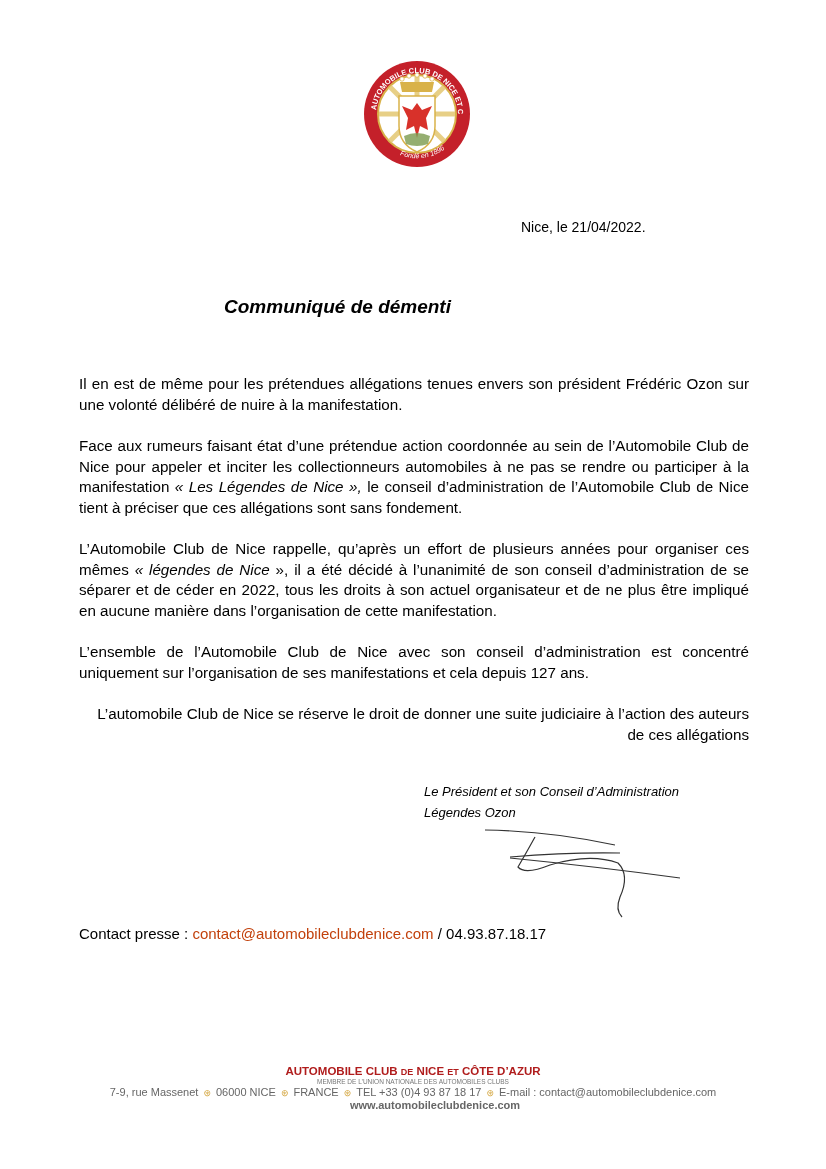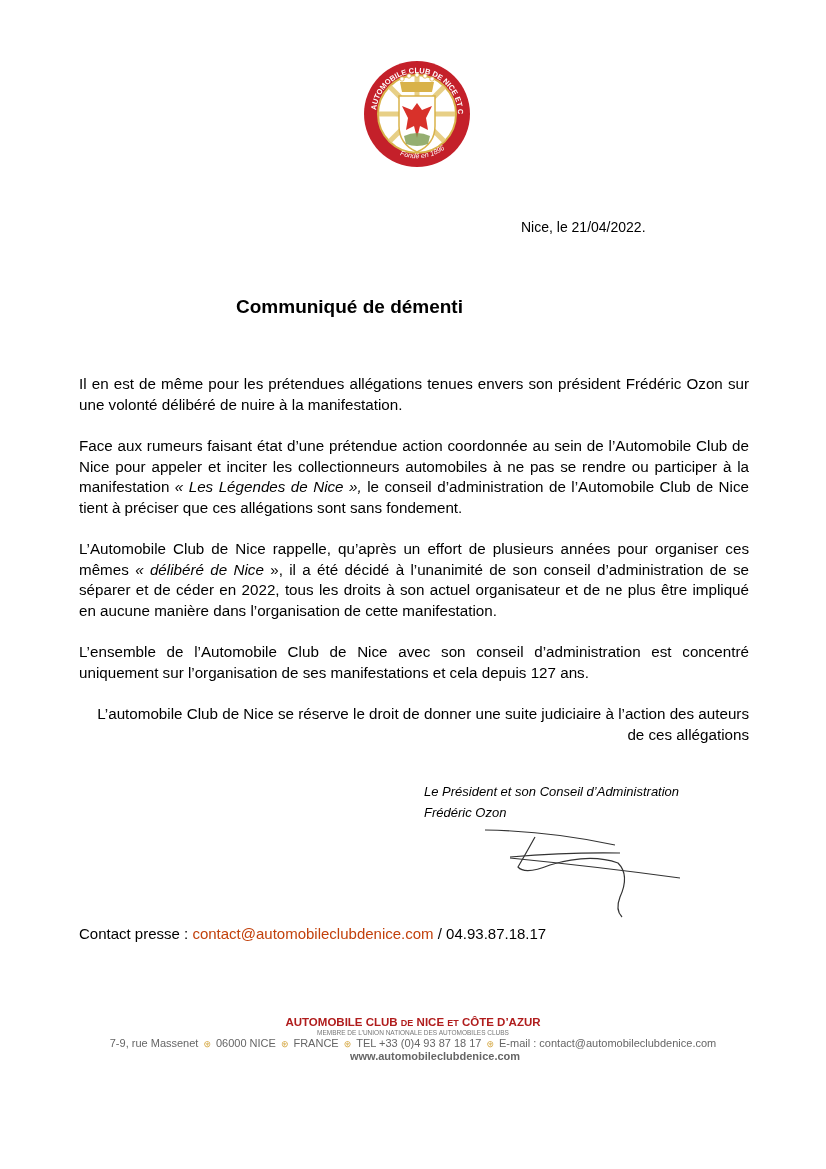--- a/index.html
+++ b/index.html
@@ -1,28 +1,28 @@
 <!DOCTYPE html>
 <html><head>
 <meta charset="utf-8">
 <style>
   html, body { margin:0; padding:0; background:#fff; }
   body { width:826px; height:1169px; position:relative; overflow:hidden;
          font-family:"Liberation Sans", sans-serif; color:#000; }
   .logo { position:absolute; left:362px; top:48px; width:110px; height:128px; }
   .date { position:absolute; left:521px; top:219px; font-size:14px; }
-  .title { position:absolute; left:16px; width:667px; top:296px; text-align:center; font-size:19px; font-weight:bold; }
+  .title { position:absolute; left:4px; width:667px; top:296px; text-align:center; font-size:19px; font-weight:bold;font-style:italic; }
   .body { position:absolute; left:79px; width:670px; top:374px; font-size:15.2px; line-height:20.5px; }
   .body p { margin:0 0 21px 0; text-align:justify; }
   .body p.nojust { text-align:right; }
   .sig { position:absolute; left:424px; top:782px; font-size:13px; line-height:20.5px;font-style:italic; }
   .signature { position:absolute; left:480px; top:825px; width:210px; height:95px; }
   .contact { position:absolute; left:79px; top:925px; font-size:15px; }
   .contact a { color:#c2410c; }
-  .footer { position:absolute; left:0; width:826px; top:1016px; text-align:center; color:#666; }
+  .footer { position:absolute; left:0; width:826px; top:1065px; text-align:center; color:#666; }
   .f-name { color:#b01c1c; font-weight:bold; font-size:11.5px; }
   .f-name small { font-size:9px; }
   .f-member { font-size:6.5px; color:#777; margin-top:1px; }
   .f-addr { font-size:11px; color:#666; margin-top:1px; }
   .f-addr .sep { color:#d4a640; font-size:9px; margin:0 5px; }
   .f-web { font-size:11px; color:#666; font-weight:bold; margin-top:1px;margin-left:44px; }
 </style>
 </head>
 <body>
 
@@ -60,28 +60,28 @@
   </svg>
 </div>
 
 <div class="date">Nice, le 21/04/2022.</div>
 
 <div class="title">Communiqué de démenti</div>
 
 <div class="body">
   <p>Il en est de même pour les prétendues allégations tenues envers son président Frédéric Ozon sur une volonté délibéré de nuire à la manifestation.</p>
   <p><span>Face aux rumeurs faisant état d’une prétendue action coordonnée au sein de l’Automobile Club de Nice pour appeler et inciter les collectionneurs automobiles à ne pas se rendre ou participer à la manifestation </span><i>« Les Légendes de Nice »,</i><span> le conseil d’administration de l’Automobile Club de Nice tient à préciser que ces allégations sont sans fondement.</span></p>
-  <p><span>L’Automobile Club de Nice rappelle, qu’après un effort de plusieurs années pour organiser ces mêmes </span><i>« délibéré de Nice</i><span> », il a été décidé à l’unanimité de son conseil d’administration de se séparer et de céder en 2022, tous les droits à son actuel organisateur et de ne plus être impliqué en aucune manière dans l’organisation de cette manifestation.</span></p>
+  <p><span>L’Automobile Club de Nice rappelle, qu’après un effort de plusieurs années pour organiser ces mêmes </span><i>« légendes de Nice</i><span> », il a été décidé à l’unanimité de son conseil d’administration de se séparer et de céder en 2022, tous les droits à son actuel organisateur et de ne plus être impliqué en aucune manière dans l’organisation de cette manifestation.</span></p>
   <p>L’ensemble de l’Automobile Club de Nice avec son conseil d’administration est concentré uniquement sur l’organisation de ses manifestations et cela depuis 127 ans.</p>
   <p class="nojust">L’automobile Club de Nice se réserve le droit de donner une suite judiciaire à l’action des auteurs de ces allégations</p>
 </div>
 
 <div class="sig">
   <div>Le Président et son Conseil d’Administration</div>
-  <div>Frédéric Ozon</div>
+  <div>Légendes Ozon</div>
 </div>
 
 <svg class="signature" viewBox="0 0 210 95">
   <g fill="none" stroke="#333" stroke-width="1.2">
     <path d="M5 5 Q70 6 135 20"></path>
     <path d="M55 12 Q45 30 38 42 Q45 50 70 40 Q110 28 138 38 Q150 50 140 72 Q135 85 142 92"></path>
     <path d="M30 32 Q90 27 140 28"></path>
     <path d="M30 33 Q120 42 200 53"></path>
   </g>
 </svg>

